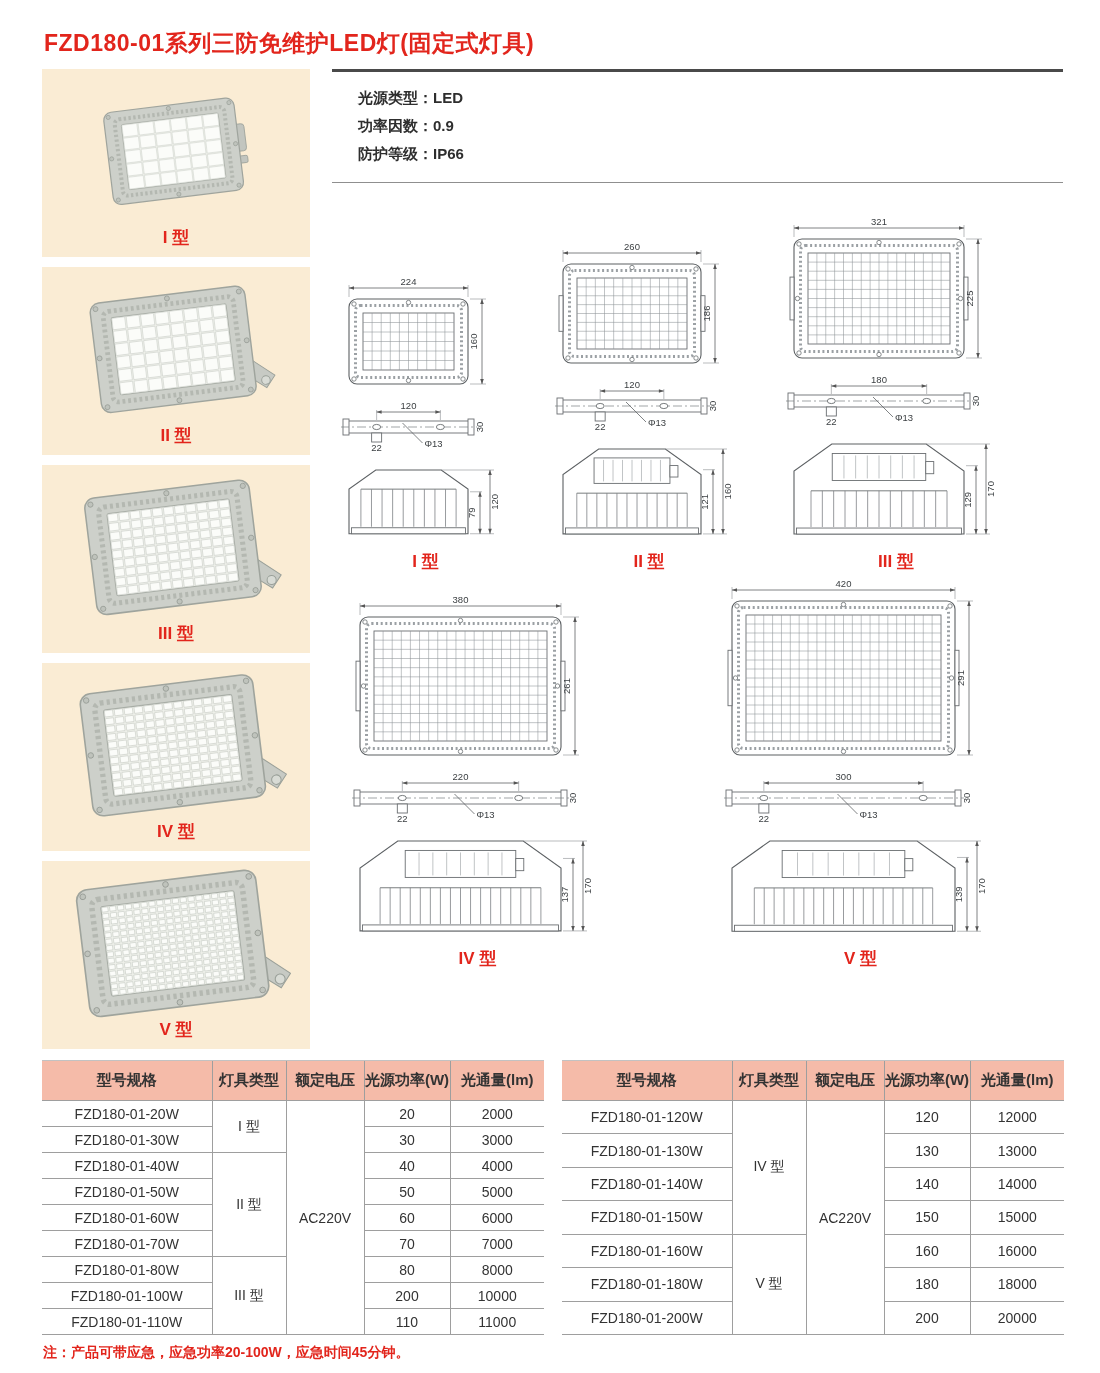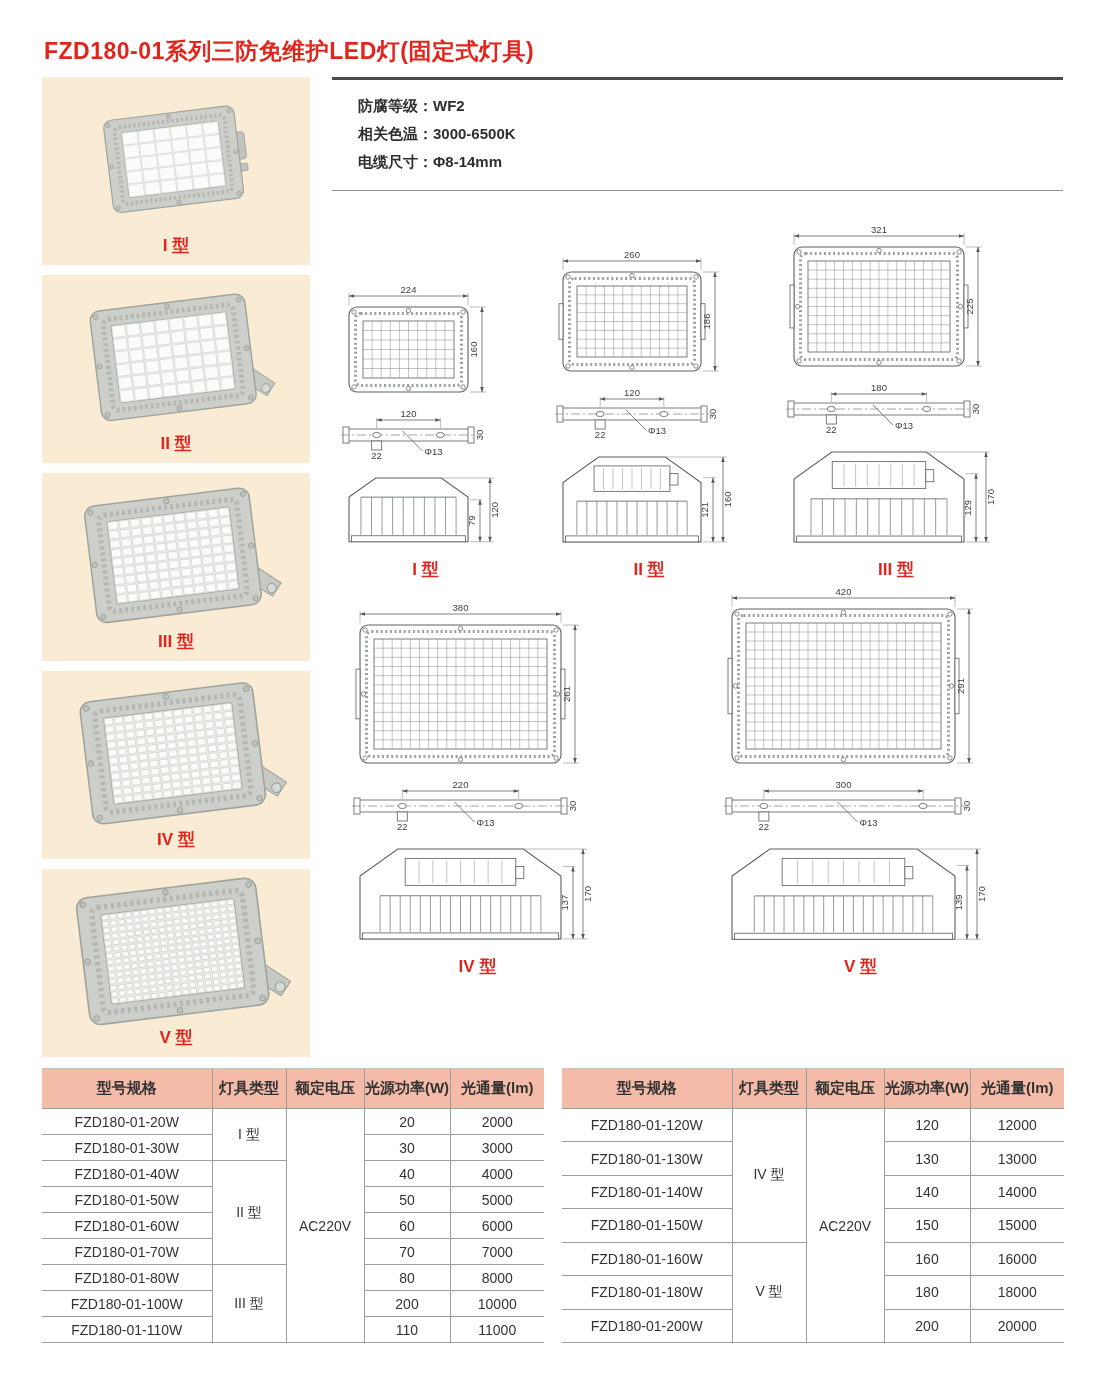--- a/index.html
+++ b/index.html
@@ -4,21 +4,21 @@
 <style>
   :root{
     --red:#e2251c;
     --cream:#faecd4;
     --salmon:#f5bba9;
     --line:#9e9e9e;
     --ink:#333333;
   }
   *{margin:0;padding:0;box-sizing:border-box;}
   body{background:#ffffff;font-family:"Liberation Sans","DejaVu Sans",sans-serif;color:var(--ink);}
-  .page{width:1100px;height:1373px;background:#fff;overflow:hidden;padding:12px 37px 0 42px;position:relative;}
+  .page{width:1100px;height:1373px;background:#fff;overflow:hidden;padding:4px 37px 0 42px;position:relative;}
   .title{margin:24px 0 10px 2px;font-size:23px;font-weight:bold;color:var(--red);letter-spacing:.5px;}
   .content{display:flex;margin-top:6px;}
   
   .photo-col{width:268px;margin-right:22px;display:flex;flex-direction:column;gap:10px;flex:none;}
   .photo-panel{height:188px;background:var(--cream);display:flex;flex-direction:column;align-items:center;justify-content:flex-end;padding-bottom:9px;}
   .photo-label{color:var(--red);font-size:17px;font-weight:bold;line-height:20px;}
   
   .right{flex:1;min-width:0;}
   .specs{border-top:3px solid #4a4a4a;border-bottom:1px solid #8f8f8f;padding:17px 0 18px 26px;display:flex;}
   .spec-col{width:283px;display:flex;flex-direction:column;gap:9px;}
@@ -713,23 +713,23 @@
               <circle cx="75" cy="0" r="2.6" fill="#bfc3bc" stroke="#979c95" stroke-width="0.8"></circle>
             </g>
           </svg>
           <div class="photo-label">V 型</div>
         </div>
       </aside>
 
     <div class="right">
       <section class="specs" id="specs">
           <div class="spec-col">
-            <div class="spec-row"><span>防腐等级</span>：<span>WF2</span></div>
-            <div class="spec-row"><span>相关色温</span>：<span>3000-6500K</span></div>
-            <div class="spec-row"><span>电缆尺寸</span>：<span>Φ8-14mm</span></div>
+            <div class="spec-row"><span>光源类型</span>：<span>LED</span></div>
+            <div class="spec-row"><span>功率因数</span>：<span>0.9</span></div>
+            <div class="spec-row"><span>防护等级</span>：<span>IP66</span></div>
           </div>
         </section>
       <section class="drawings">
         <div class="drow" id="drow1">
             <div class="dgroup" style="width:169px;margin-left:9px">
               <svg width="169" height="119">
                 <line x1="8" y1="10" x2="8" y2="22" class="ext"></line>
                 <line x1="127" y1="10" x2="127" y2="22" class="ext"></line>
                 <line x1="8" y1="13" x2="127" y2="13" class="dl"></line>
                 <polygon points="8,13 13,11.2 13,14.8" fill="#555"></polygon>
@@ -1407,13 +1407,14 @@
           </tr>
           <tr>
             <td class="c0">FZD180-01-200W</td>
             <td class="c3">200</td>
             <td class="c4">20000</td>
           </tr>
         </tbody>
       </table>
   </div>
 
+  <p class="note">注：产品可带应急，应急功率20-100W，应急时间45分钟。</p>
 </div>
 
 </body></html>

